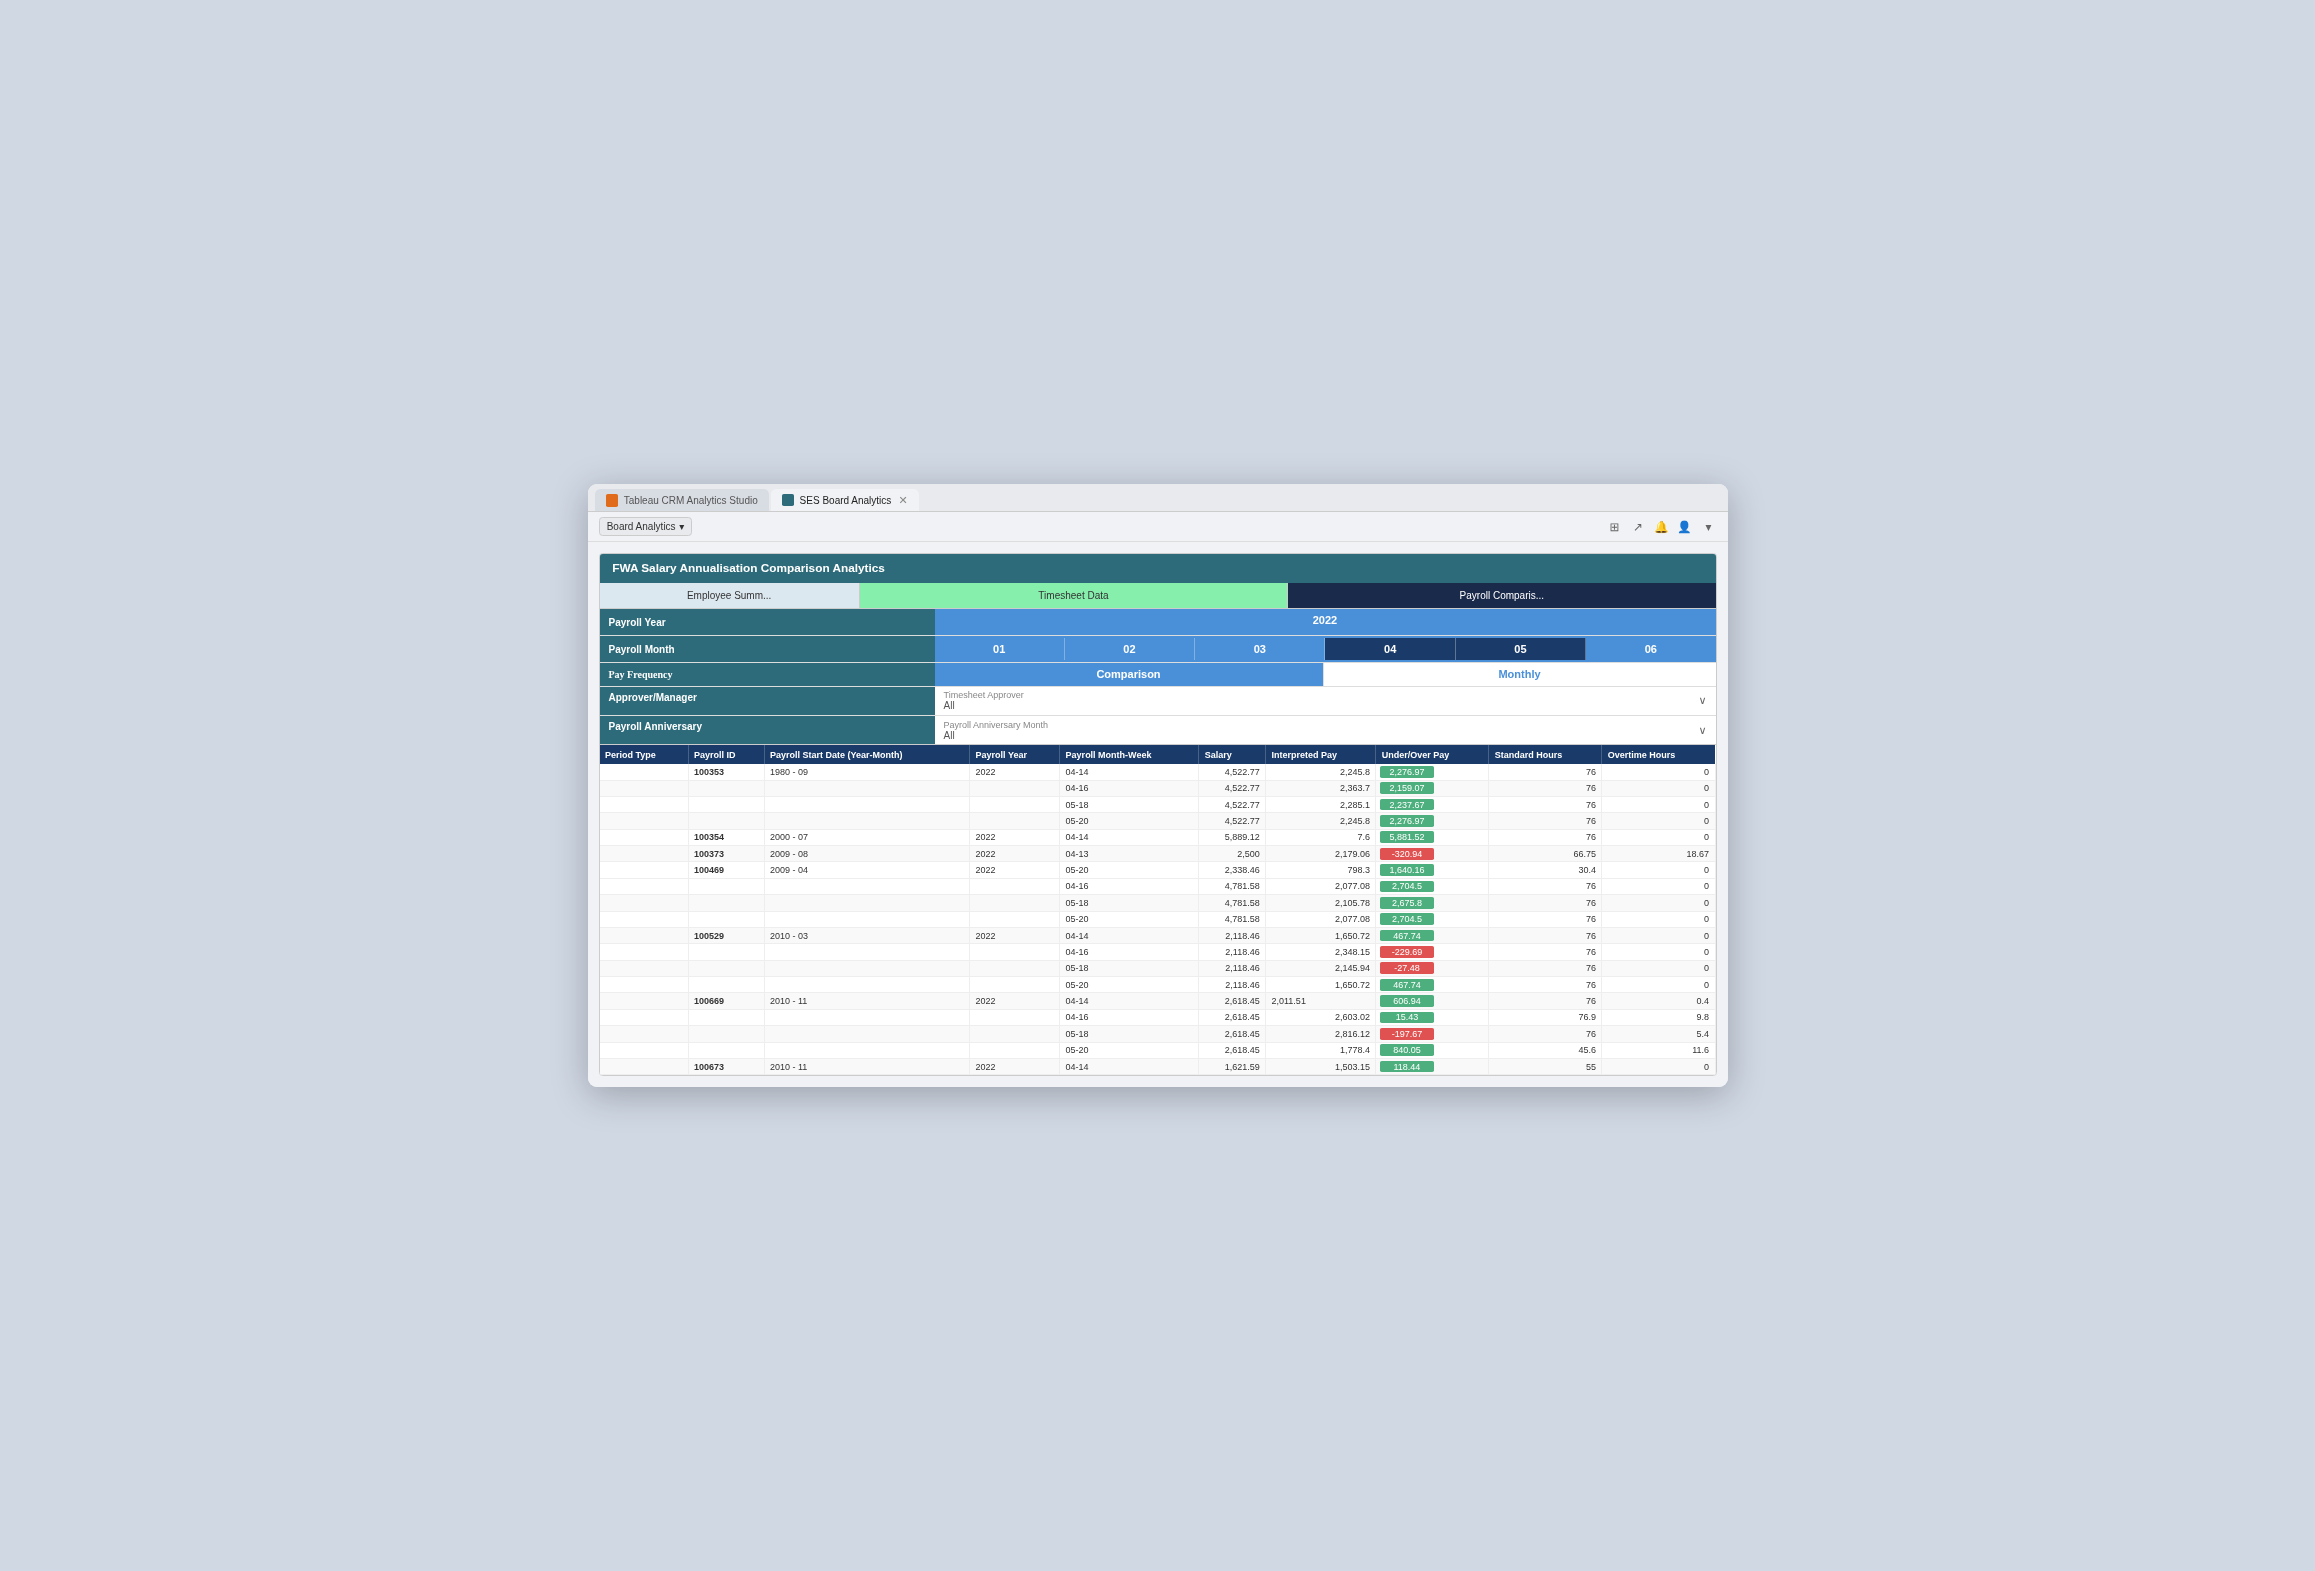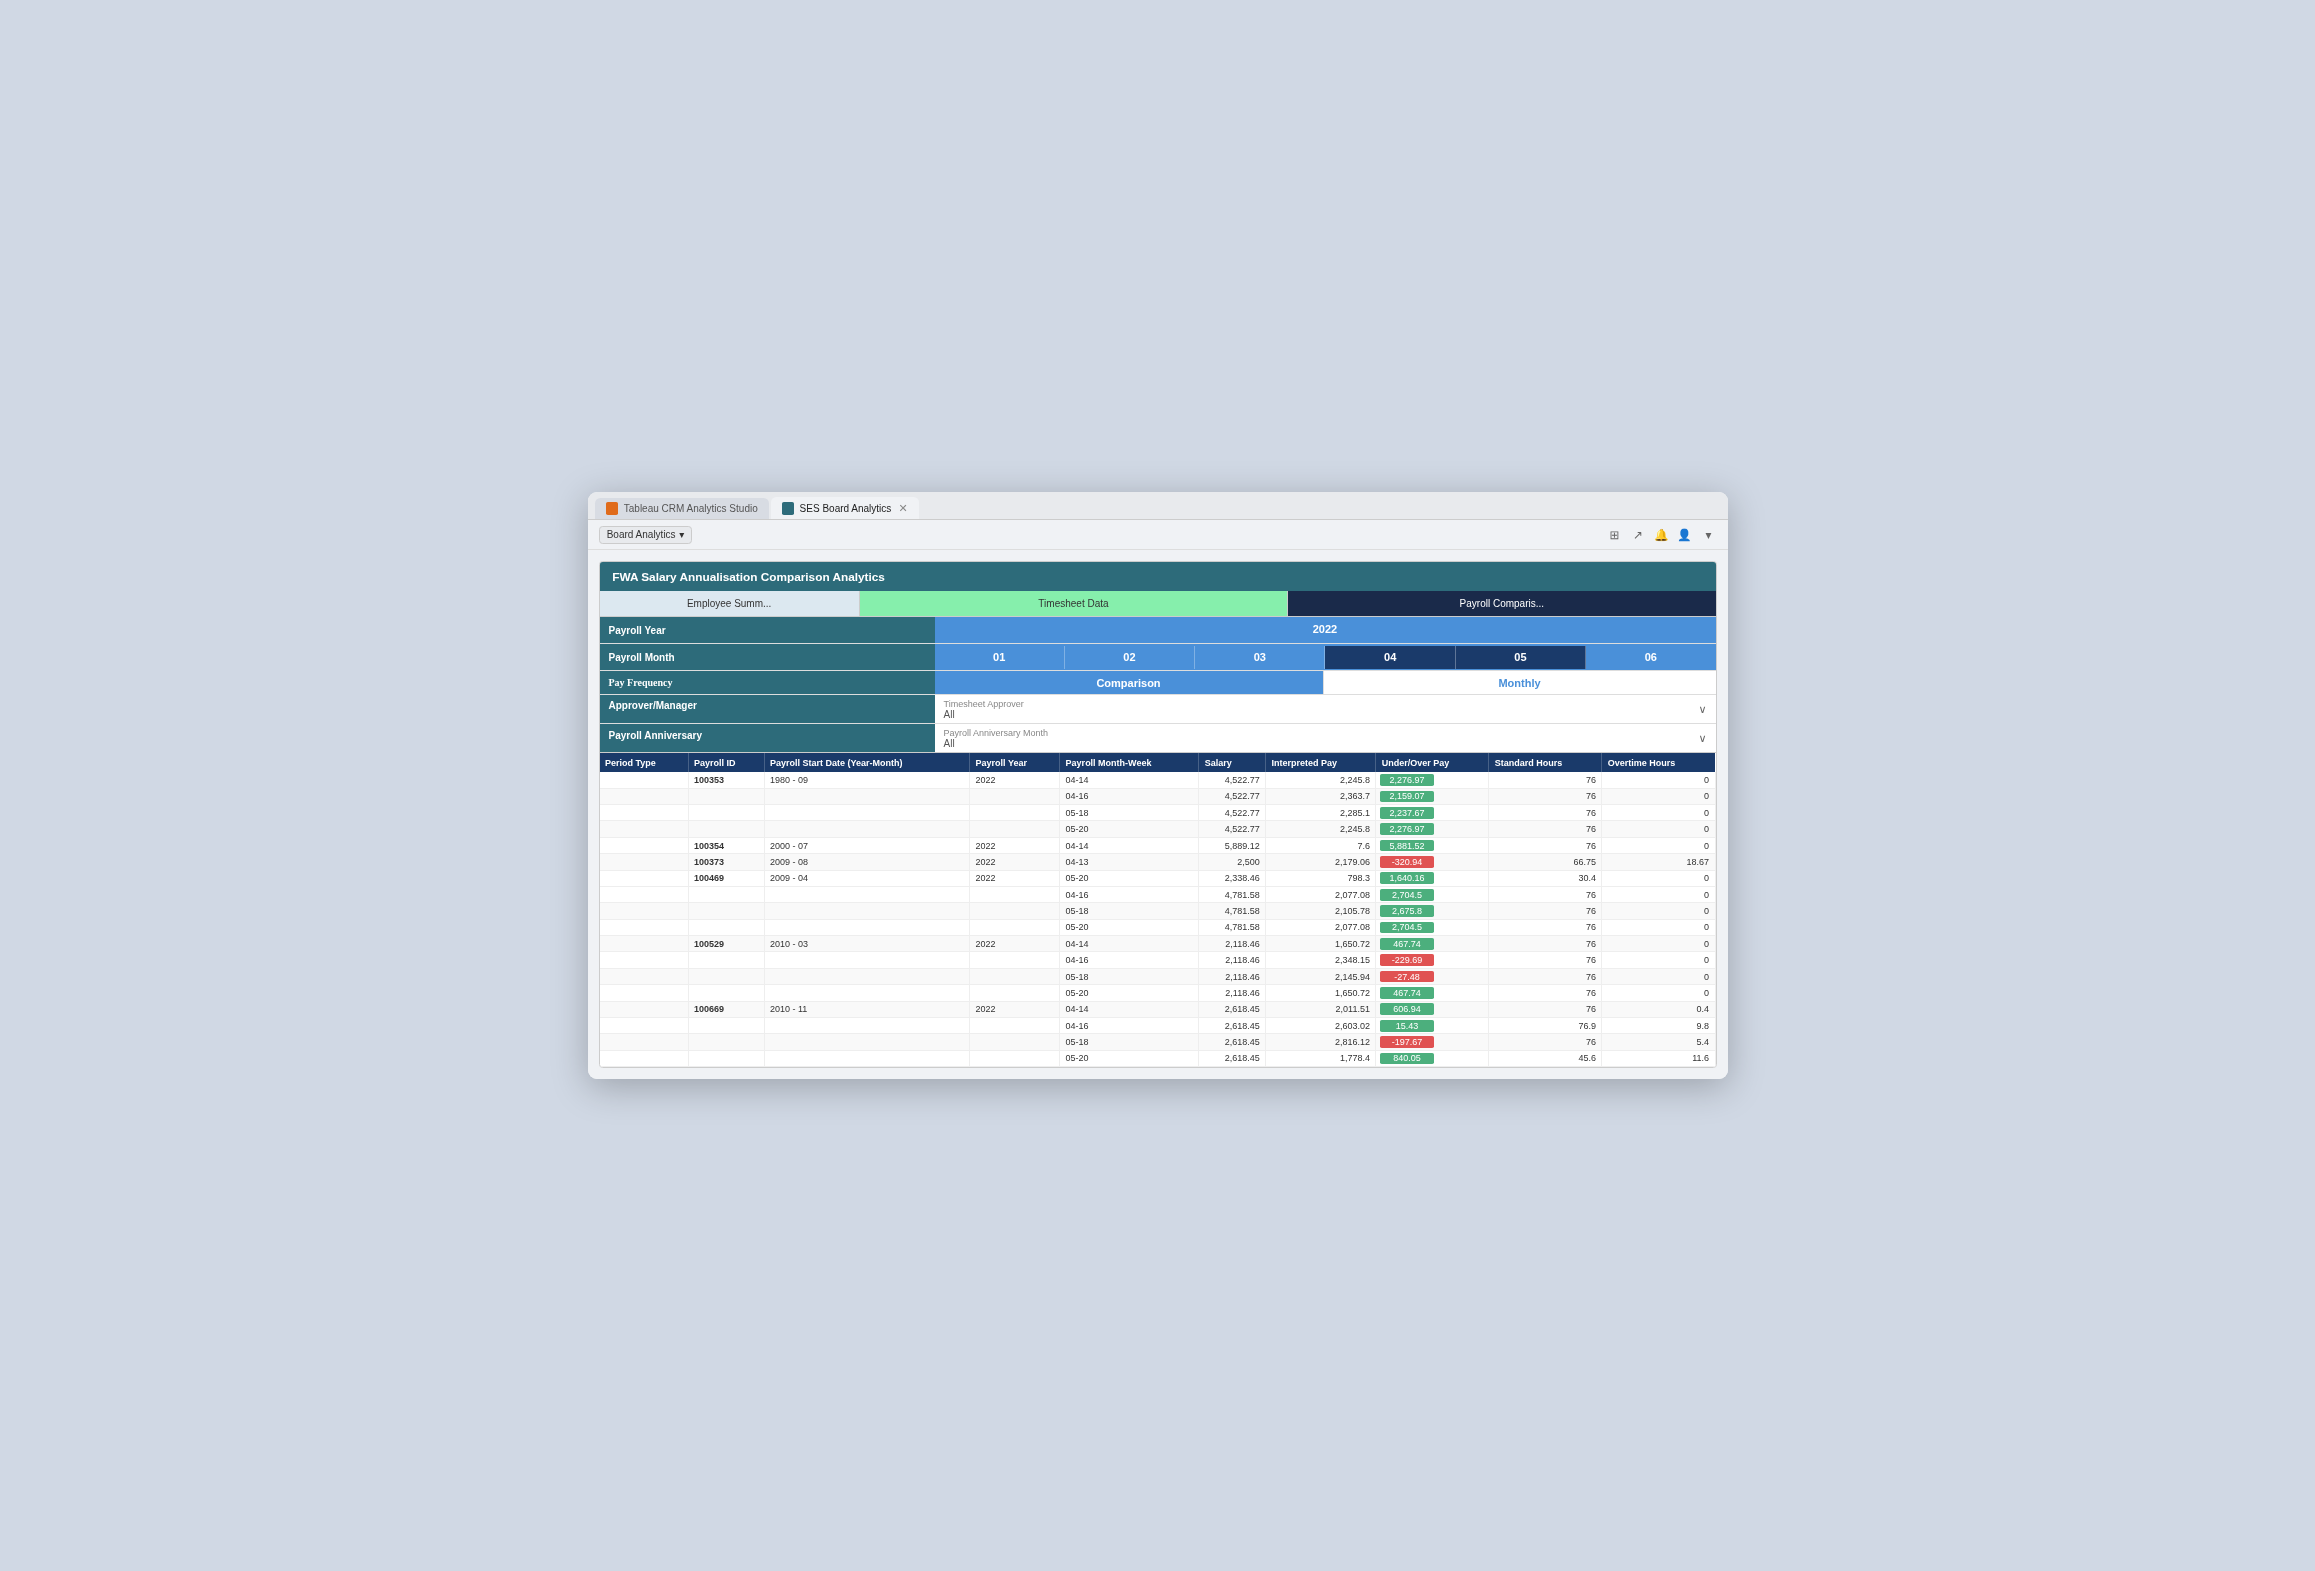--- a/index.html
+++ b/index.html
@@ -595,21 +595,21 @@
     <td style="; text-align:right;">76</td>
     <td style="; text-align:right;">0</td>
   </tr>
               <tr>
     <td style="background:#f9f9f9;"></td>
     <td style="background:#f9f9f9;; font-weight:600;">100669</td>
     <td style="background:#f9f9f9;">2010 - 11</td>
     <td style="background:#f9f9f9;">2022</td>
     <td style="background:#f9f9f9;">04-14</td>
     <td style="background:#f9f9f9;; text-align:right;">2,618.45</td>
-    <td style="background:#f9f9f9;; text-align:right;">2,011.51</td>
+    <td style="background:#f9f9f9;; text-align:left;">2,011.51</td>
     <td style="background:#f9f9f9;; padding:1.8px 3.6px;">
       <span class="under-over green-cell">606.94</span>
     </td>
     <td style="background:#f9f9f9;; text-align:right;">76</td>
     <td style="background:#f9f9f9;; text-align:right;">0.4</td>
   </tr>
               <tr>
     <td style=""></td>
     <td style="; font-weight:400;"></td>
     <td style=""></td>
@@ -644,19 +644,33 @@
     <td style=""></td>
     <td style="">05-20</td>
     <td style="; text-align:right;">2,618.45</td>
     <td style="; text-align:right;">1,778.4</td>
     <td style="; padding:1.8px 3.6px;">
       <span class="under-over green-cell">840.05</span>
     </td>
     <td style="; text-align:right;">45.6</td>
     <td style="; text-align:right;">11.6</td>
   </tr>
+              <tr>
+    <td style="background:#f9f9f9;"></td>
+    <td style="background:#f9f9f9;; font-weight:600;">100673</td>
+    <td style="background:#f9f9f9;">2010 - 11</td>
+    <td style="background:#f9f9f9;">2022</td>
+    <td style="background:#f9f9f9;">04-14</td>
+    <td style="background:#f9f9f9;; text-align:right;">1,621.59</td>
+    <td style="background:#f9f9f9;; text-align:right;">1,503.15</td>
+    <td style="background:#f9f9f9;; padding:1.8px 3.6px;">
+      <span class="under-over green-cell">118.44</span>
+    </td>
+    <td style="background:#f9f9f9;; text-align:right;">55</td>
+    <td style="background:#f9f9f9;; text-align:right;">0</td>
+  </tr>
             </tbody>
         </table>
       </div>
     </div>
   </div>
 </div>
 
 
 </body></html>

